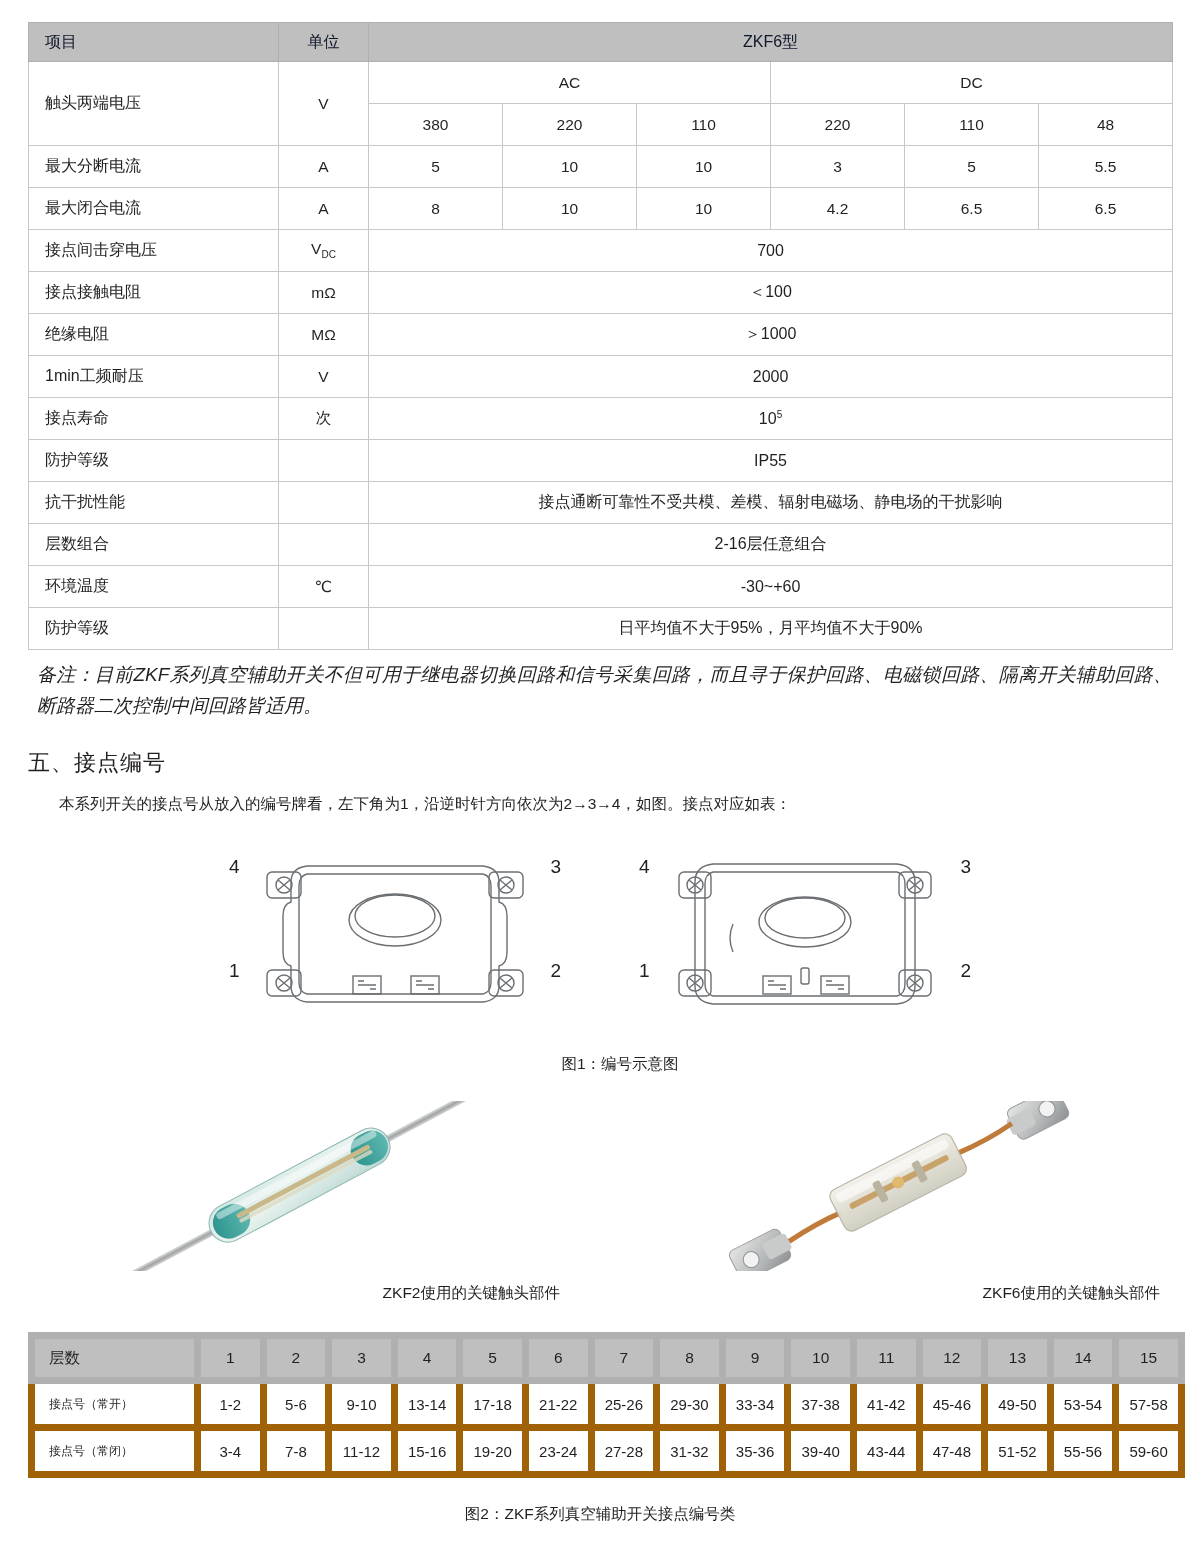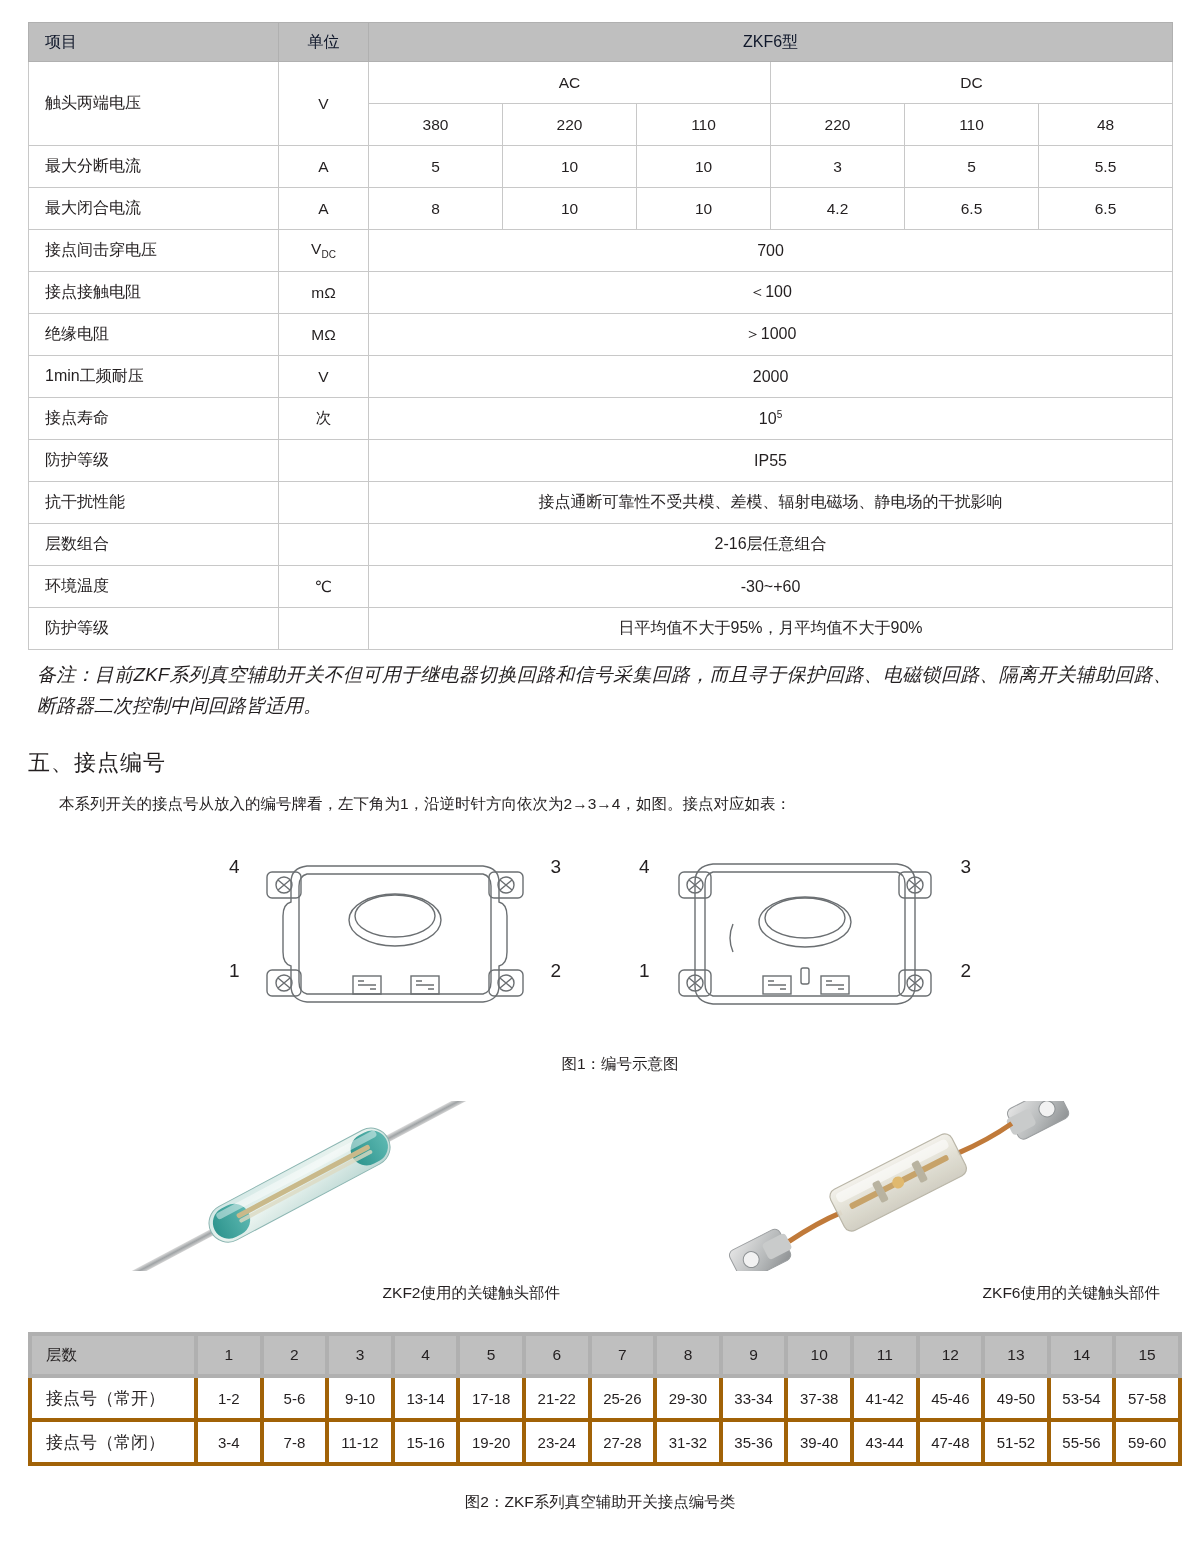--- a/index.html
+++ b/index.html
@@ -132,35 +132,35 @@
 
   
   .ctable-wrap { padding: 28px 28px 0 28px; }
   table.ctable {
     width: 100%;
     border-collapse: collapse;
     table-layout: fixed;
     font-size: 15px;
   }
   table.ctable td {
-    border: 4px solid #a16207;
+    border: 7px solid #a16207;
     text-align: center;
     height: 40px;
     padding: 0;
   }
   table.ctable tr.head td {
     background: #bfbfbf;
     border-color: #b0b0b0;
     height: 38px;
     font-size: 15.5px;
   }
   table.ctable td.rowlabel {
     text-align: left;
     padding-left: 14px;
-    font-size: 17px;
+    font-size: 12px;
   }
   .fig2cap {
     text-align: center;
     font-size: 15.5px;
     margin-top: 26px;
     padding-bottom: 26px;
   }
 </style>
 </head>
 <body>

